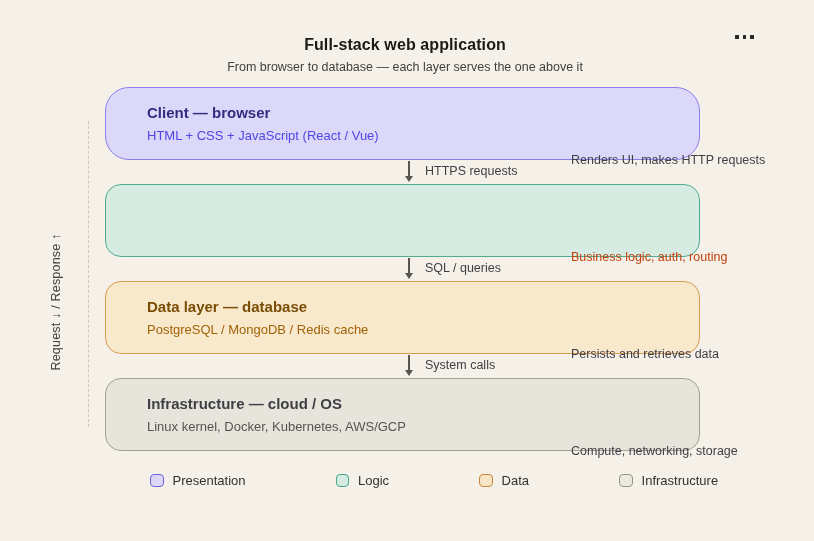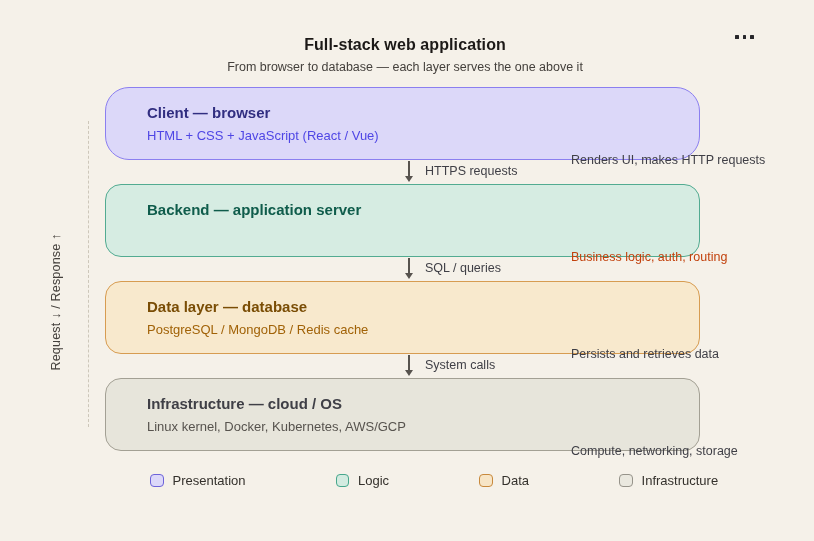--- a/index.html
+++ b/index.html
@@ -101,21 +101,20 @@
 
     <div class="connector">
       <div class="arrow">
         <span class="arrow-line" style="background-color: rgb(87, 83, 78);"></span>
         <span class="arrow-head" style="border-top-color: rgb(87, 83, 78);"></span>
       </div>
       <div class="connector-label" style="color: rgb(63, 63, 70);">HTTPS requests</div>
     </div>
 
     <div class="card" style="background-color: rgb(214, 236, 226); border-color: rgb(82, 171, 145);">
-      <div class="card-title" style="color: rgb(15, 92, 75);">Backend — application server</div>
       <div class="card-desc" style="color: #c2410c;">Business logic, auth, routing</div>
     </div>
 
     <div class="connector">
       <div class="arrow">
         <span class="arrow-line" style="background-color: rgb(87, 83, 78);"></span>
         <span class="arrow-head" style="border-top-color: rgb(87, 83, 78);"></span>
       </div>
       <div class="connector-label" style="color: rgb(63, 63, 70);">SQL / queries</div>
     </div>

